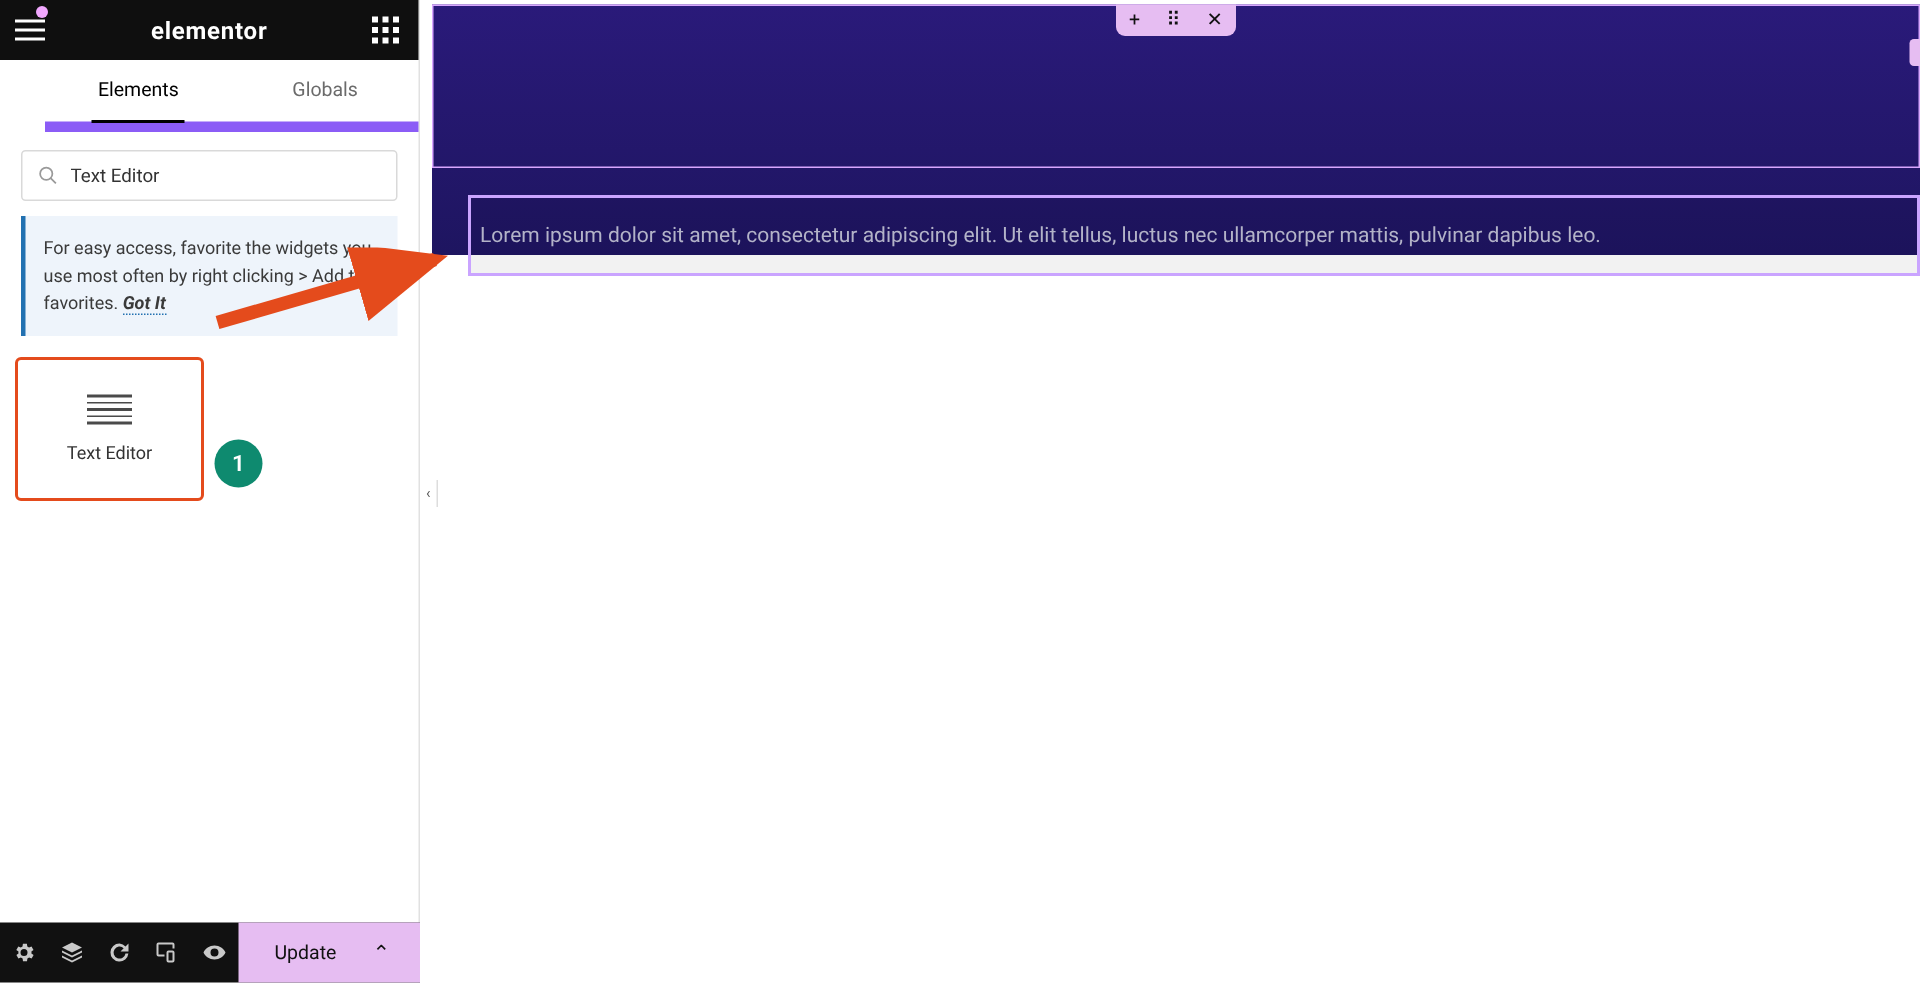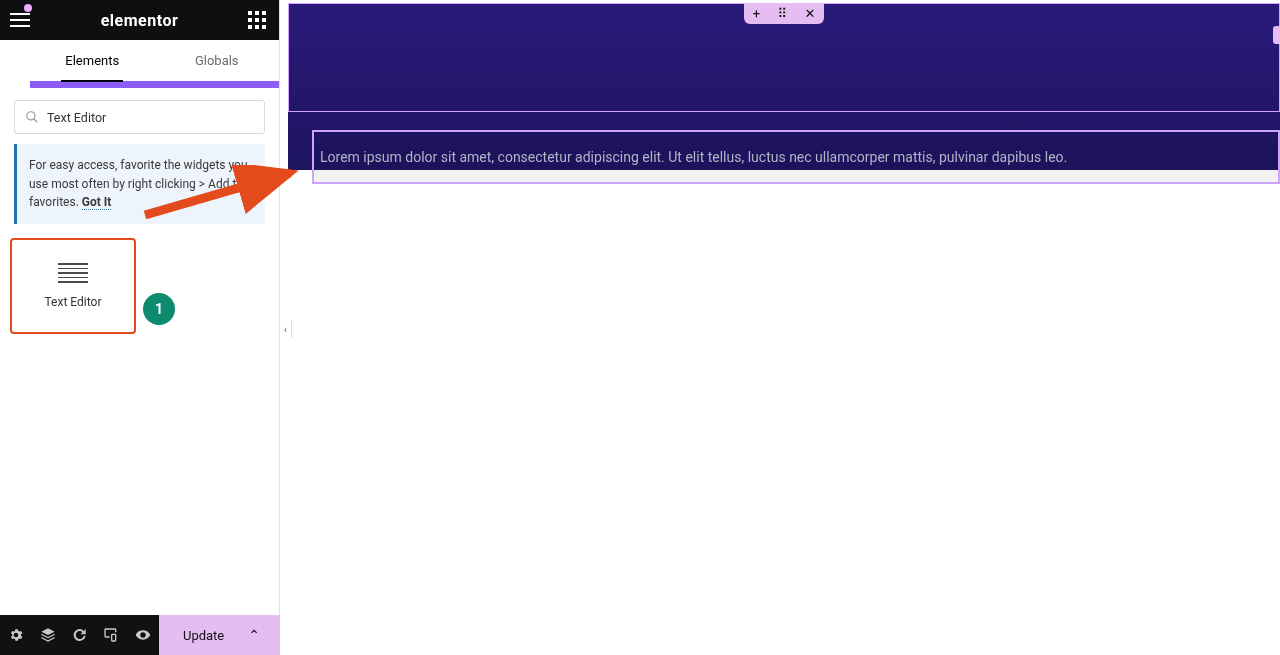--- a/index.html
+++ b/index.html
@@ -19,21 +19,21 @@
 .tab { flex:1; display:flex; align-items:center; justify-content:center; font-size:13px; color:#6b6b6b; cursor:pointer; position:relative; }
 .tab.active { color:#000; }
 .tab.active::after { content:""; position:absolute; bottom:-1px; left:25%; width:50%; height:2px; background:#000; }
 
 .search-wrap { padding:12px 14px 10px; }
 .search { height:34px; border:1px solid #d9d9d9; border-radius:3px; display:flex; align-items:center; padding:0 10px; gap:8px; }
 .search input { border:none; outline:none; flex:1; font-size:12.5px; color:#333; background:transparent; }
 .search svg { width:14px; height:14px; stroke:#9a9a9a; fill:none; }
 
 .tip { margin:0 14px 14px; background:#eef4fb; border-left:3px solid #2271b1; padding:12px 12px; font-size:12px; color:#3a3a3a; line-height:1.55; }
-.tip .gotit { font-weight:700; border-bottom:1px dotted #2271b1; cursor:pointer;text-align:right; }
+.tip .gotit { font-style:italic; font-weight:700; border-bottom:1px dotted #2271b1; cursor:pointer;text-align:right; }
 
 .widgets { padding:0 10px; }
 .widget-card { width:126px; height:96px; border:2px solid #e44b1c; border-radius:4px; display:flex; flex-direction:column; align-items:center; justify-content:center; gap:12px; cursor:grab; background:#fff; }
 .widget-card .lines { display:flex; flex-direction:column; gap:3px; }
 .widget-card .lines span { width:30px; height:1.5px; background:#4a4a4a; }
 .widget-card .lbl { font-size:12px; color:#333; }
 
 .panel-bottom { position:absolute; left:0; bottom:0; width:280px; height:40px; background:#111; display:flex; align-items:flex-start; }
 .pb-icon { width:36px; height:40px; display:flex; align-items:center; justify-content:center; color:#c9c9c9; cursor:pointer; }
 .pb-icon svg { width:16px; height:16px; fill:#c9c9c9; }

